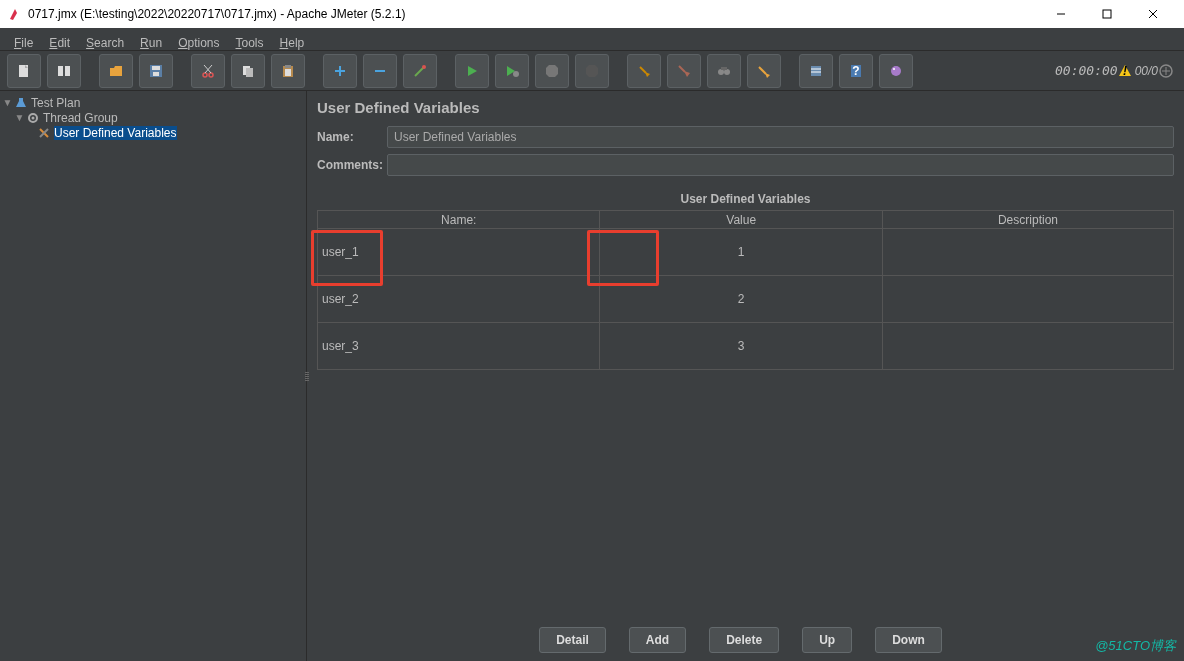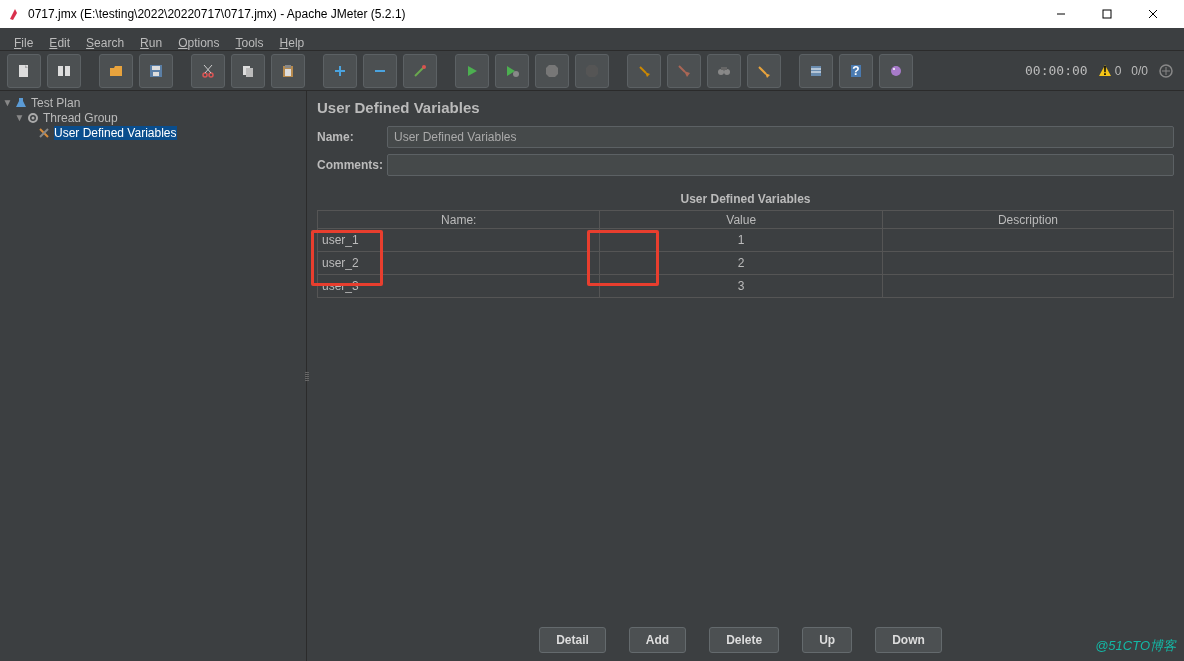--- a/index.html
+++ b/index.html
@@ -7,39 +7,39 @@
 .titlebar { height:28px; background:#fff; display:flex; align-items:center; padding:4px 8px; color:#000; position:relative; }
 .titlebar .feather { width:14px; height:14px; margin-right:6px; display:flex; align-items:center; justify-content:center; }
 .titlebar .spacer { flex:1; }
 .winbtn { width:46px; height:28px; display:flex; align-items:center; justify-content:center; color:#000;}
 .menubar { height:23px; background:#3c3f41; display:flex; align-items:flex-end; padding:0 6px; border-bottom:1px solid #2b2b2b;}
 .menubar span { padding:0 8px; color:#bbb; cursor:default;}
 .menubar span u { text-decoration:underline; }
 .toolbar { height:40px; background:#3c3f41; display:flex; align-items:center; padding:0 4px; border-bottom:1px solid #2b2b2b;}
 .tbtn { width:34px; height:34px; margin:0 3px; background:#4c5052; border:1px solid #5c6164; border-radius:3px; display:flex; align-items:center; justify-content:center; }
 .tsep { width:12px; }
-.tool-right { margin-left:auto; display:flex; align-items:center; padding-right:6px; gap:10px;}
+.tool-right { margin-left:auto; display:flex; align-items:center; padding-right:6px; font-style:italic;}
 .timer { font-family:monospace; color:#bbb; font-size:13px;}
 .warn-count, .err-count { display:flex; align-items:center; gap:3px;}
 .body-area { display:flex; height:calc(661px - 28px - 23px - 40px); }
 .tree-pane { width:307px; background:#3c3f41; border-right:1px solid #2b2b2b; padding-top:4px;}
 .tree-row { display:flex; align-items:center; height:15px; color:#bbb; white-space:nowrap;}
 .tree-row.sel .lbl { background:#0a4d8c; color:#fff; }
 .tree-toggle { width:11px; text-align:center; color:#888; font-size:10px;}
 .tree-icon { width:16px; height:14px; display:flex; align-items:center; justify-content:center; margin-right:2px;}
 .content-pane { flex:1; background:#3c3f41; padding:8px 10px 10px 10px; display:flex; flex-direction:column; position:relative;}
 .panel-title { font-size:15px; font-weight:bold; color:#bbb; margin-bottom:10px;}
 .field-row { display:flex; align-items:center; margin-bottom:6px;}
 .field-label { width:70px; font-weight:bold; color:#bbb;}
 .textbox { flex:1; height:22px; background:#45494a; border:1px solid #5c6164; border-radius:2px; color:#aaa; padding:0 6px; display:flex; align-items:center;}
 .table-section { margin-top:10px; flex:1; display:flex; flex-direction:column; position:relative;}
 .table-title { text-align:center; color:#bbb; font-weight:bold; margin-bottom:4px;}
 .table { width:100%; border-collapse:collapse;}
 .table th { background:#3c3f41; color:#bbb; font-weight:normal; border:1px solid #555; height:18px; text-align:center;}
-.table td { border:1px solid #555; height:16px; color:#bbb; padding:4px 4px;}
+.table td { border:1px solid #555; height:16px; color:#bbb; padding:16px 4px;}
 .table td.val { text-align:center; }
 .button-row { position:absolute; bottom:8px; left:0; right:10px; display:flex; justify-content:center; gap:23px;}
 .btn { background:#4c5052; border:1px solid #646a6d; border-radius:3px; color:#ddd; padding:5px 16px; font-weight:bold; font-size:12px;}
 .highlight-box { position:absolute; border:3px solid #e83e2e; pointer-events:none; border-radius:2px;}
 .watermark { position:absolute; bottom:6px; right:8px; color:#14b8a6; font-size:13px; font-style:italic;}
 .splitter { position:absolute; left:303px; top:calc(28px + 23px + 40px + 270px); width:8px; height:30px; display:flex; flex-direction:column; align-items:center; justify-content:center; gap:1px;}
 .splitter div { width:4px; height:1px; background:#666;}
 </style>
 </head>
 <body>

